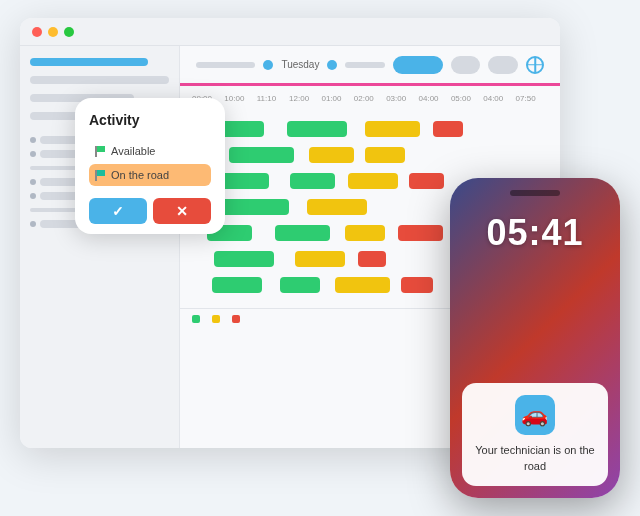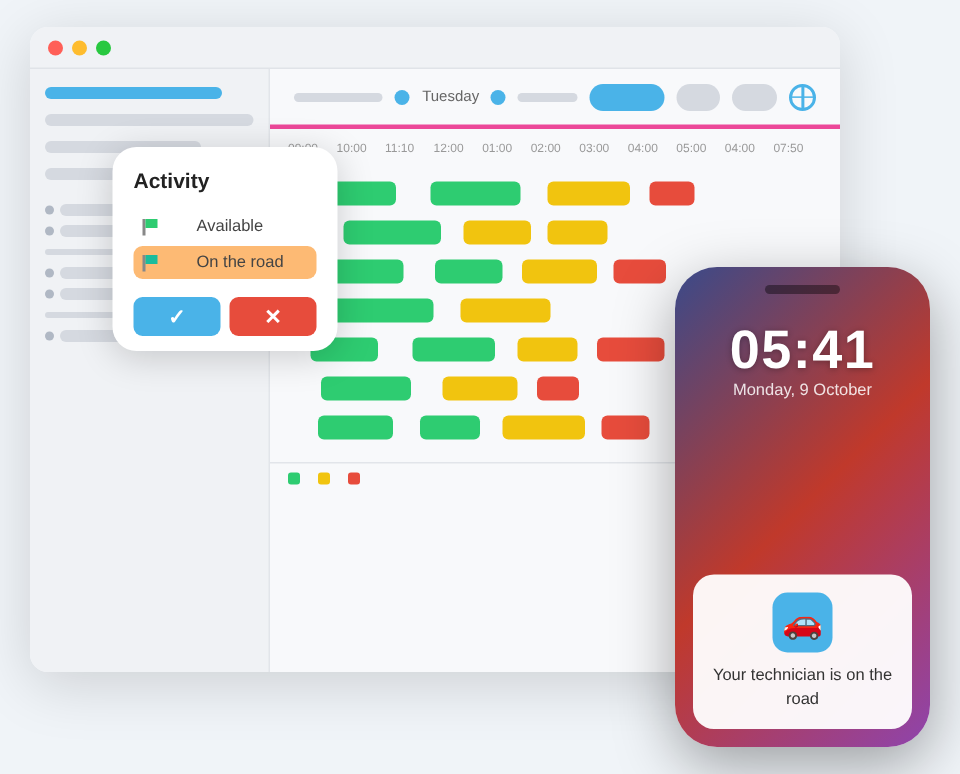--- a/index.html
+++ b/index.html
@@ -245,21 +245,21 @@
     .modal-title {
       font-size: 14px;
       font-weight: 700;
       color: #222;
       margin-bottom: 12px;
     }
 
     .modal-item {
       display: flex;
       align-items: center;
-      gap: 24px;
+      gap: 4px;
       padding: 5px 6px;
       border-radius: 6px;
       margin-bottom: 2px;
       cursor: pointer;
     }
 
     .modal-item.selected {
       background: #fdba74;
     }
 
@@ -564,21 +564,20 @@
 
     <div class="modal-actions">
       <button class="modal-btn btn-confirm">✓</button>
       <button class="modal-btn btn-cancel">✕</button>
     </div>
   </div>
 
   <div class="phone-mockup">
     <div class="phone-notch"></div>
     <div class="phone-time">05:41</div>
-    <div class="phone-date">Monday, 9 October</div>
     <div class="phone-notification">
       <div class="notif-icon">
         <span class="car-icon-svg">🚗</span>
       </div>
       <div class="notif-text">Your technician is on the road</div>
     </div>
   </div>
 
 </div>
 

